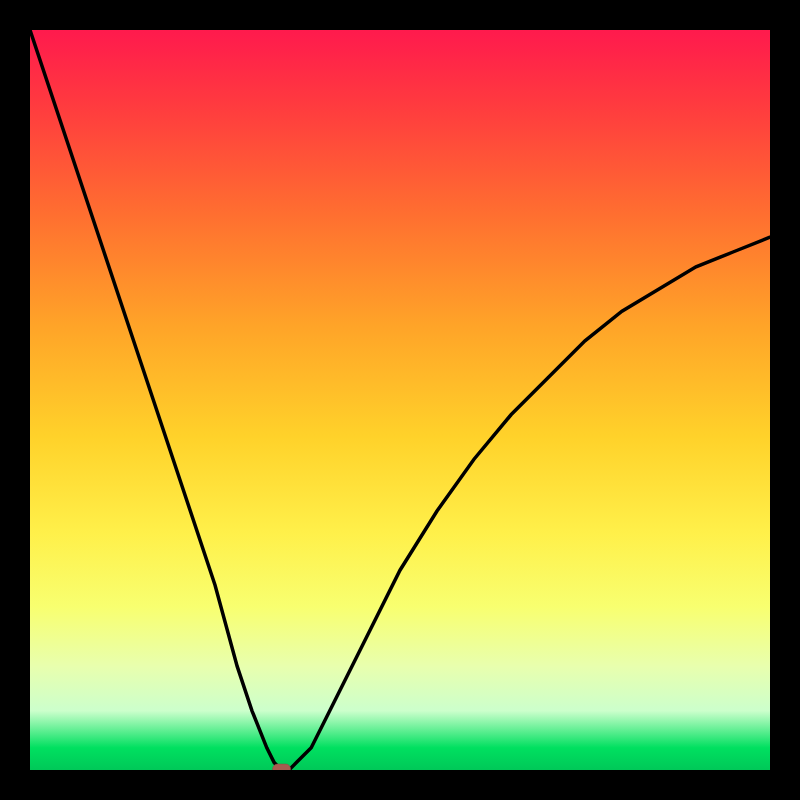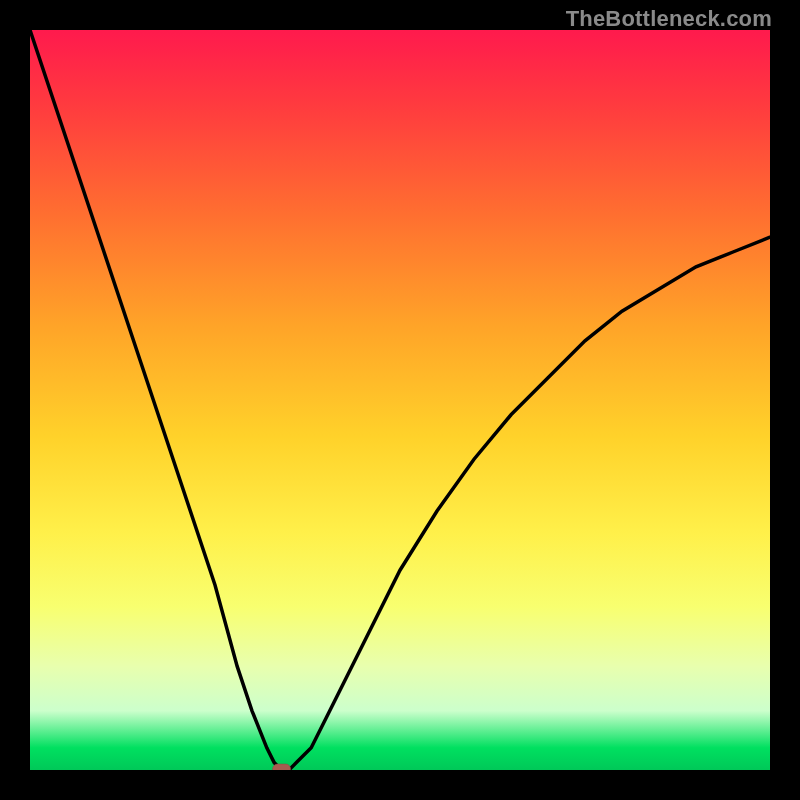--- a/index.html
+++ b/index.html
@@ -64,21 +64,20 @@
     font-size: 22px;
     font-weight: 600;
     letter-spacing: 0.2px;
     user-select: none;
   }
 </style>
 </head>
 <body>
 
 <div class="frame">
-  <div class="attribution">TheBottleneck.com</div>
 
   <div class="plot-area">
     <svg viewBox="0 0 740 740" preserveAspectRatio="none">
       <path id="curve-path" class="curve" d="M0.00 0.00 L37.00 111.00 L74.00 222.00 L111.00 333.00 L148.00 444.00 L185.00 555.00 L207.20 636.40 L222.00 680.80 L236.80 717.80 L244.20 732.60 L251.60 740.00 L259.00 740.00 L266.40 732.60 L281.20 717.80 L296.00 688.20 L333.00 614.20 L370.00 540.20 L407.00 481.00 L444.00 429.20 L481.00 384.80 L518.00 347.80 L555.00 310.80 L592.00 281.20 L629.00 259.00 L666.00 236.80 L703.00 222.00 L740.00 207.20"></path>
       <rect id="min-marker" class="marker" rx="5" ry="5" x="242.60" y="734.00" width="18" height="12"></rect>
     </svg>
   </div>
 </div>
 
 </body></html>

